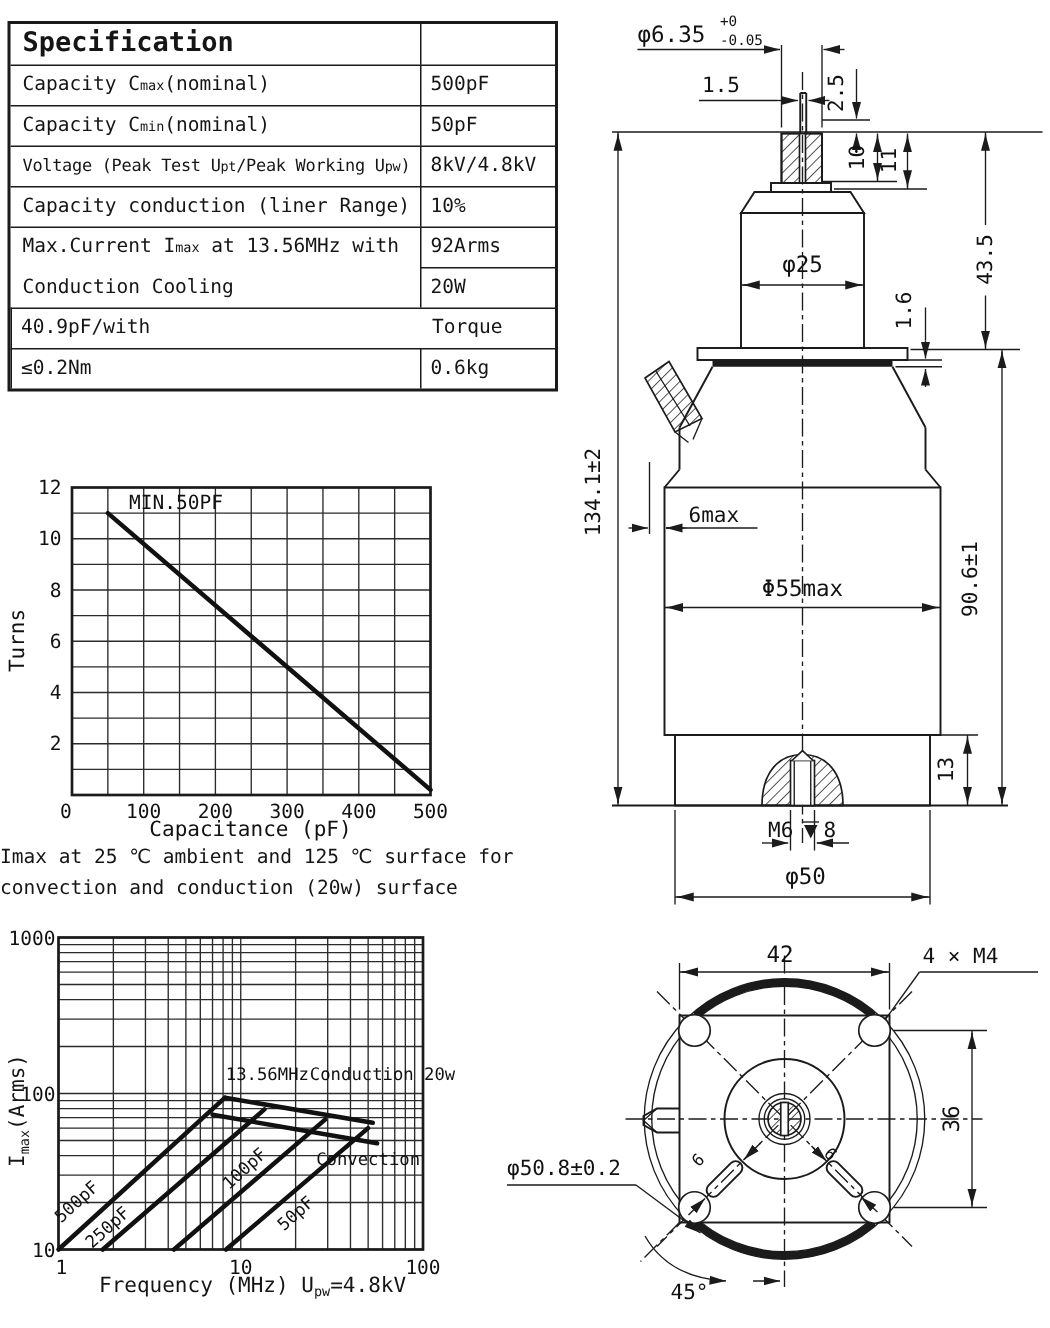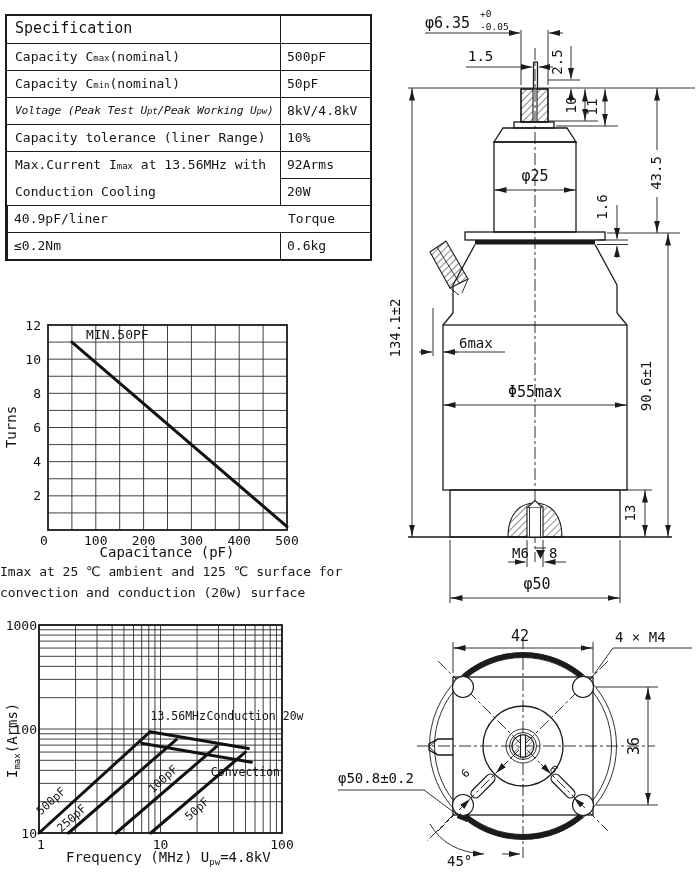--- a/index.html
+++ b/index.html
@@ -6,22 +6,22 @@
   body{width:700px;height:885px;font-family:"DejaVu Sans Mono","DejaVu Sans",monospace;color:#151515;}
   #page{position:relative;width:700px;height:885px;background:#fff;overflow:hidden;}
 
   
   .spec{position:absolute;left:5px;top:14px;display:grid;grid-template-columns:273px 90px;
         grid-auto-rows:27px;border:2px solid #1b1b1b;background:#fff;}
   .cell{border-top:1.5px solid #1b1b1b;padding-left:8px;font-size:13px;white-space:nowrap;
         overflow:hidden;line-height:25px;display:block;}
   .cell.v{border-left:1.5px solid #1b1b1b;padding-left:6px;}
   .nt{border-top:none;}
-  .hd{font-size:15px;}
-  .tight{font-size:11.3px;letter-spacing:-0.2px;font-style:italic;}
+  .hd{font-size:18px;font-weight:bold;}
+  .tight{font-size:11.3px;letter-spacing:-0.2px;}
   .sb{font-size:9px;}
   .merged{grid-row:span 2;display:flex;flex-direction:column;justify-content:space-around;line-height:22px;}
 
   
   svg{position:absolute;}
   #c1{left:0;top:300px;}
   #c2{left:0;top:612px;}
   #draw{left:330px;top:0;}
   .g{stroke:#2b2b2b;stroke-width:0.9;}
   .b{stroke:#1b1b1b;stroke-width:1.8;fill:none;}
@@ -62,31 +62,31 @@
 
     <div class="cell"><span>Capacity C</span><span class="sb">max</span><span>(nominal)</span></div>
     <div class="cell v">500pF</div>
 
     <div class="cell"><span>Capacity C</span><span class="sb">min</span><span>(nominal)</span></div>
     <div class="cell v">50pF</div>
 
     <div class="cell tight"><span>Voltage (Peak Test U</span><span class="sb">pt</span><span>/Peak Working U</span><span class="sb">pw</span><span>)</span></div>
     <div class="cell v">8kV/4.8kV</div>
 
-    <div class="cell"><span>Capacity tolerance (liner Range)</span></div>
+    <div class="cell"><span>Capacity conduction (liner Range)</span></div>
     <div class="cell v">10%</div>
 
     <div class="cell merged">
       <span><span>Max.Current I</span><span class="sb">max</span><span> at 13.56MHz with</span></span>
       <span>Conduction Cooling</span>
     </div>
     <div class="cell v">92Arms</div>
     <div class="cell v">20W</div>
 
-    <div class="cell v">40.9pF/liner</div>
+    <div class="cell v">40.9pF/with</div>
 
     <div class="cell"><span>Torque</span></div>
     <div class="cell v">≤0.2Nm</div>
 
     <div class="cell v">0.6kg</div>
   </div>
 
   <svg id="c1" width="340" height="270" viewBox="0 300 340 270">
     <g id="c1grid">
         <line x1="71.9" y1="325" x2="71.9" y2="530" class="g"></line>

